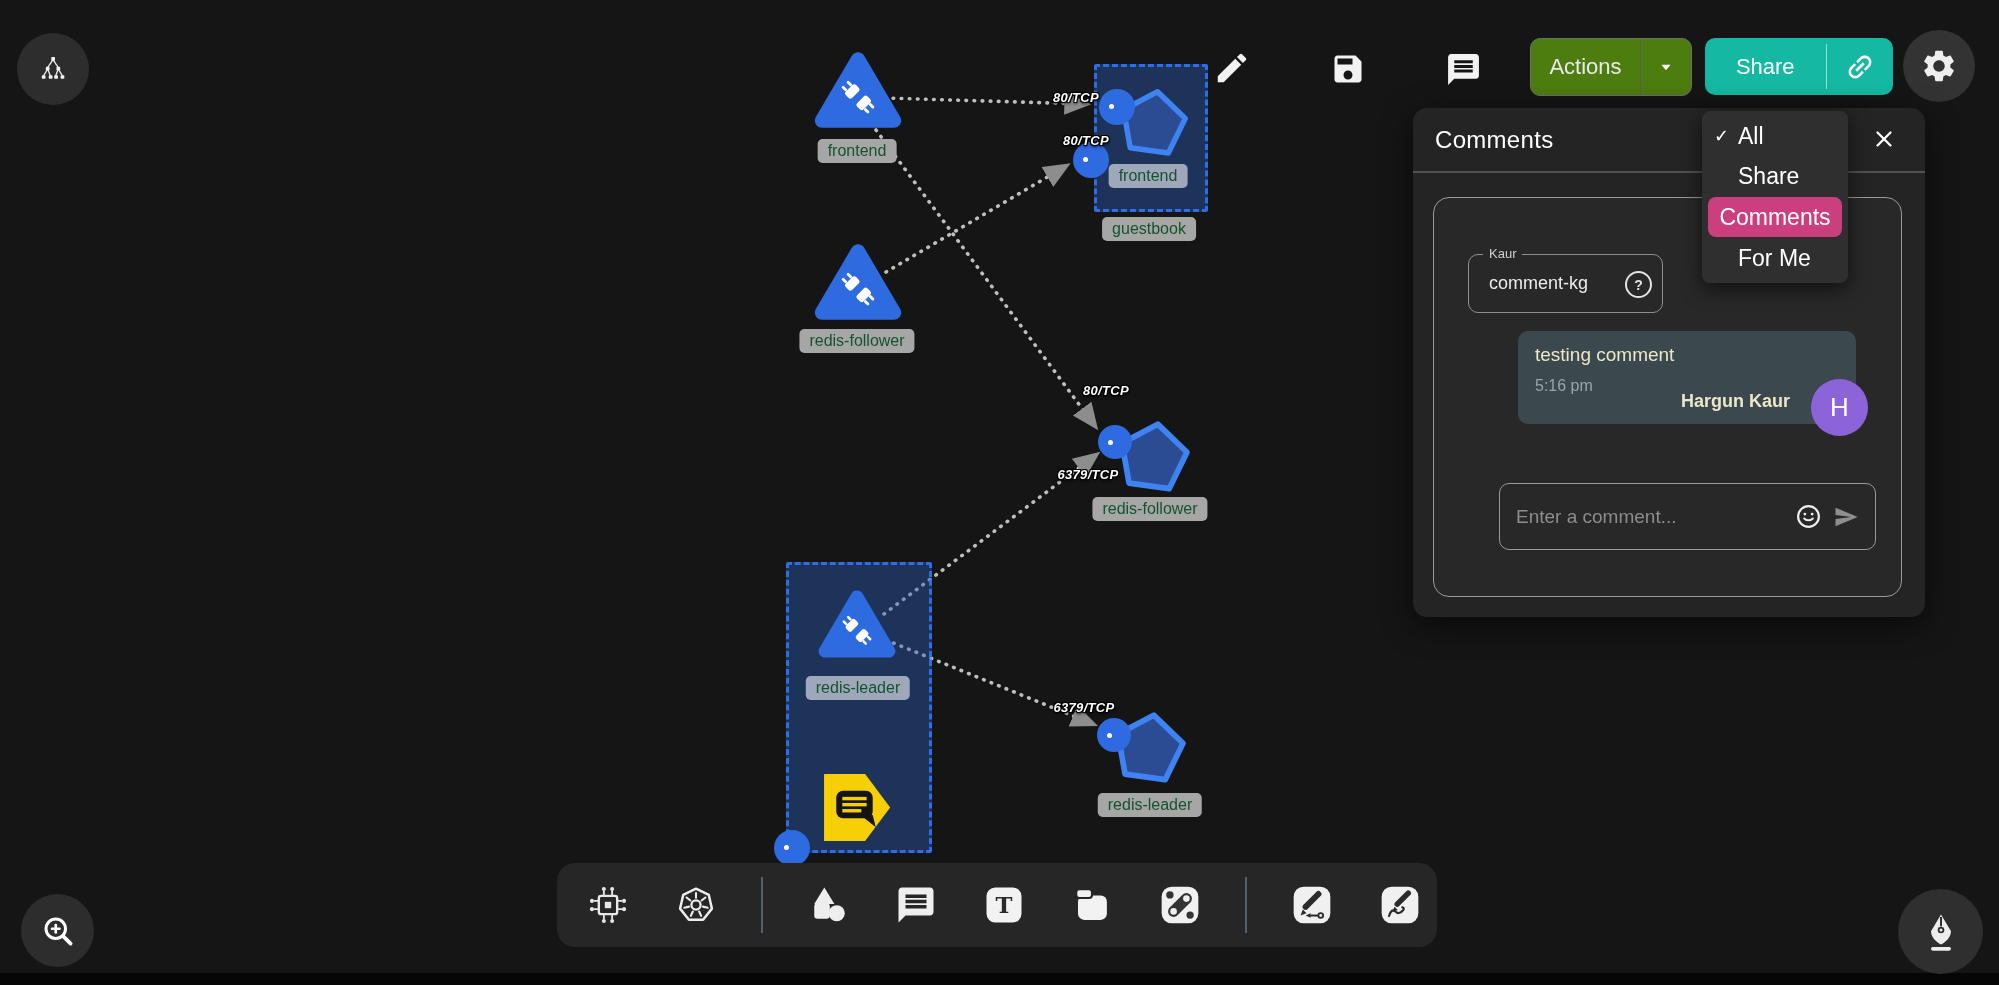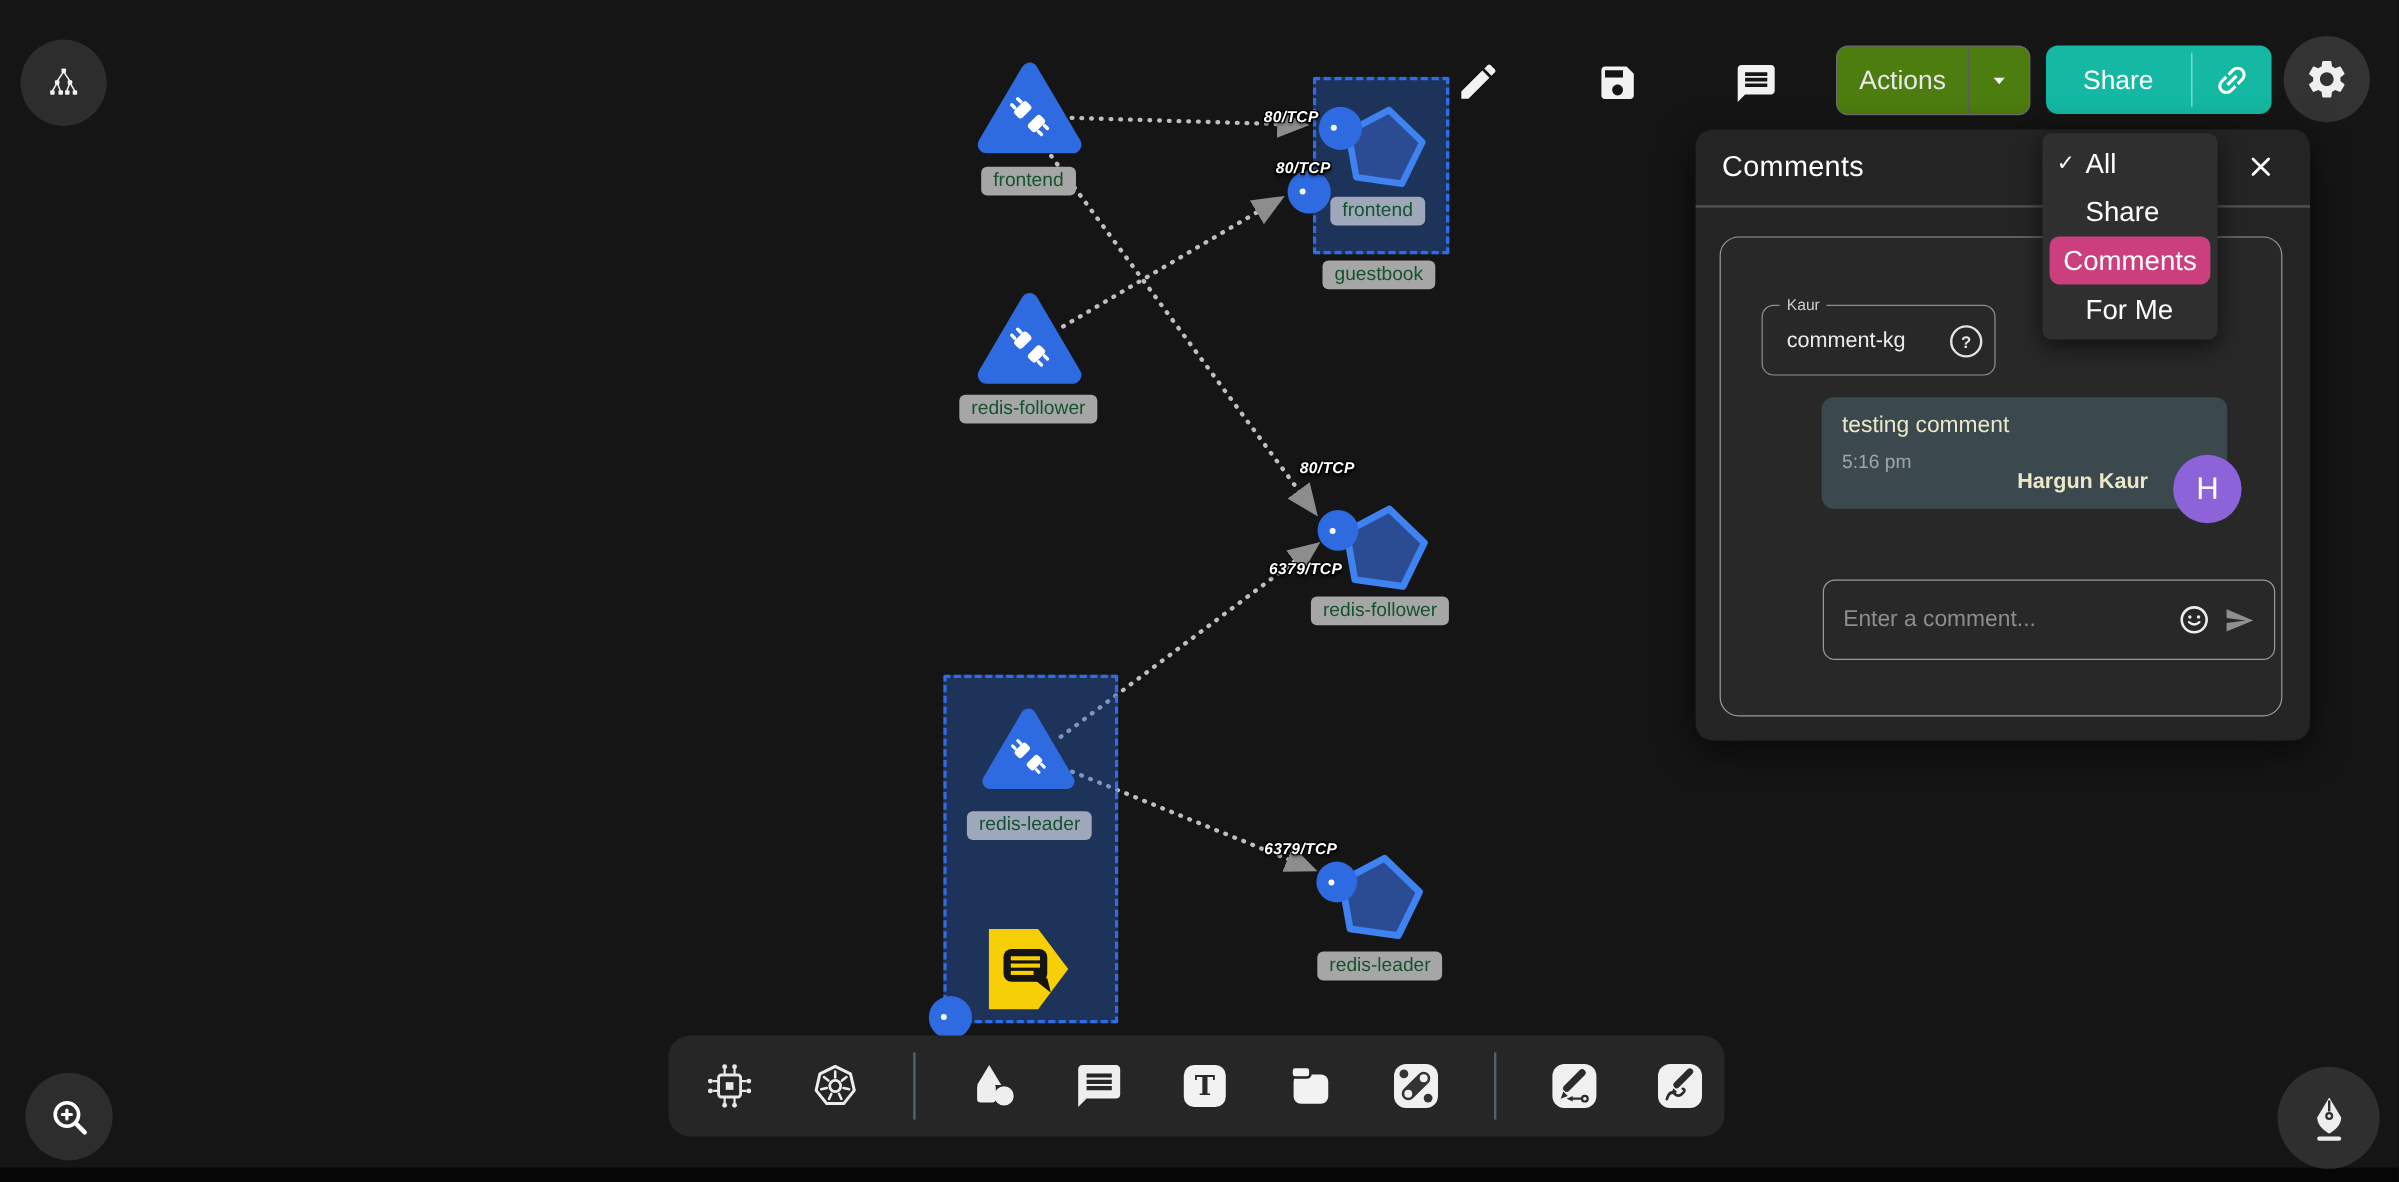--- a/index.html
+++ b/index.html
@@ -40,21 +40,21 @@
   .name-value{position:absolute;left:4px;top:0;width:138px;height:100%;background:transparent;border:0;outline:0;
               color:#ececec;font-size:18px;padding:0 0 0 16px;font-family:Liberation Sans, sans-serif;}
   .name-help{position:absolute;right:10px;top:16px;width:23px;height:23px;border:2px solid #e3e3e3;border-radius:50%;
              color:#e3e3e3;font-size:14px;font-weight:bold;display:flex;align-items:center;justify-content:center;cursor:pointer;}
   .bubble{position:absolute;left:84px;top:133px;width:338px;height:93px;background:#3b484d;border-radius:10px;}
   .bubble-text{position:absolute;left:17px;top:13px;color:#ece7c8;font-size:19px;}
   .bubble-time{position:absolute;left:17px;bottom:29px;color:#9fa4a8;font-size:16px;}
   .bubble-author{position:absolute;right:66px;bottom:12px;color:#ece7c8;font-size:18px;font-weight:bold;}
   .avatar{position:absolute;left:377px;top:181px;width:57px;height:57px;border-radius:50%;background:#8d63d9;
           color:#fff;font-size:26px;display:flex;align-items:center;justify-content:center;z-index:2;}
-  .composer{position:absolute;left:65px;top:285px;width:375px;height:65px;border:1.5px solid #9a9a9a;border-radius:10px;margin-left:20px;}
+  .composer{position:absolute;left:65px;top:285px;width:375px;height:65px;border:1.5px solid #9a9a9a;border-radius:10px;}
   .composer input{position:absolute;left:0;top:0;width:280px;height:100%;background:transparent;border:0;outline:0;
                   color:#c9c9c9;font-size:19px;padding:0 0 0 16px;font-family:"Liberation Sans",sans-serif;}
   .composer input::placeholder{color:#8d8d8d;}
   .composer .emoji{position:absolute;right:52px;top:18px;cursor:pointer;}
   .composer .send{position:absolute;right:14px;top:19px;cursor:pointer;}
 
   
   .menu{position:absolute;left:1702px;top:111px;width:146px;background:#2f2f2f;border-radius:8px;z-index:12;
         box-shadow:0 6px 20px rgba(0,0,0,.6);padding:5px 0;}
   .menu-item{height:40px;display:flex;align-items:center;color:#fff;font-size:23px;padding:0 10px 0 12px;cursor:pointer;}

